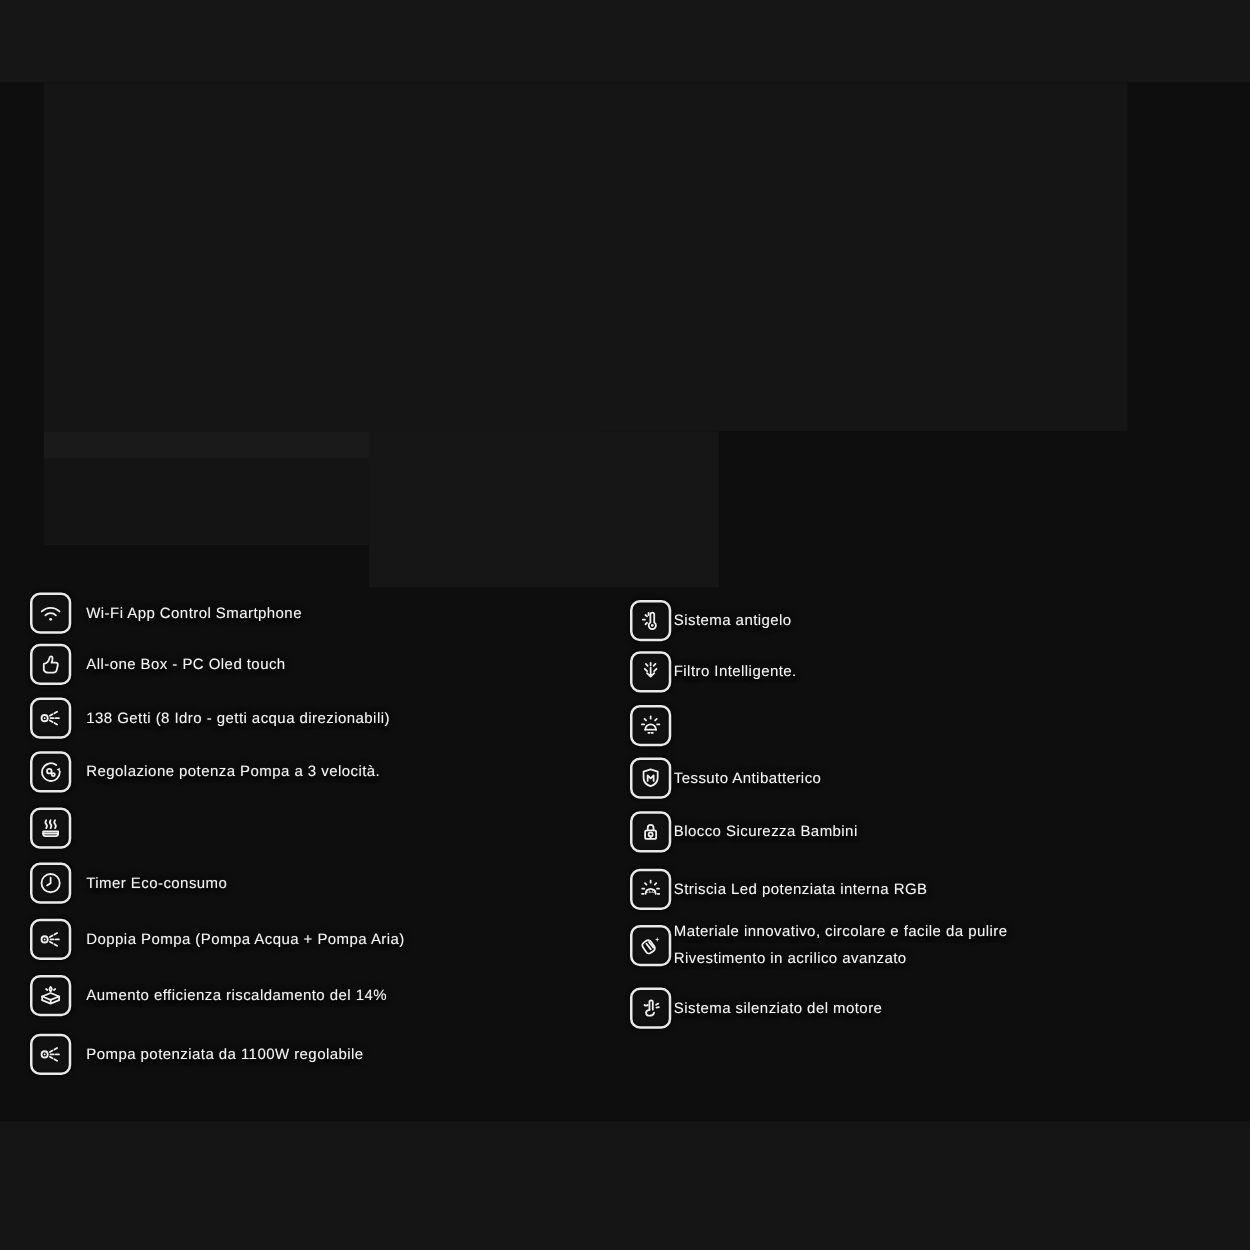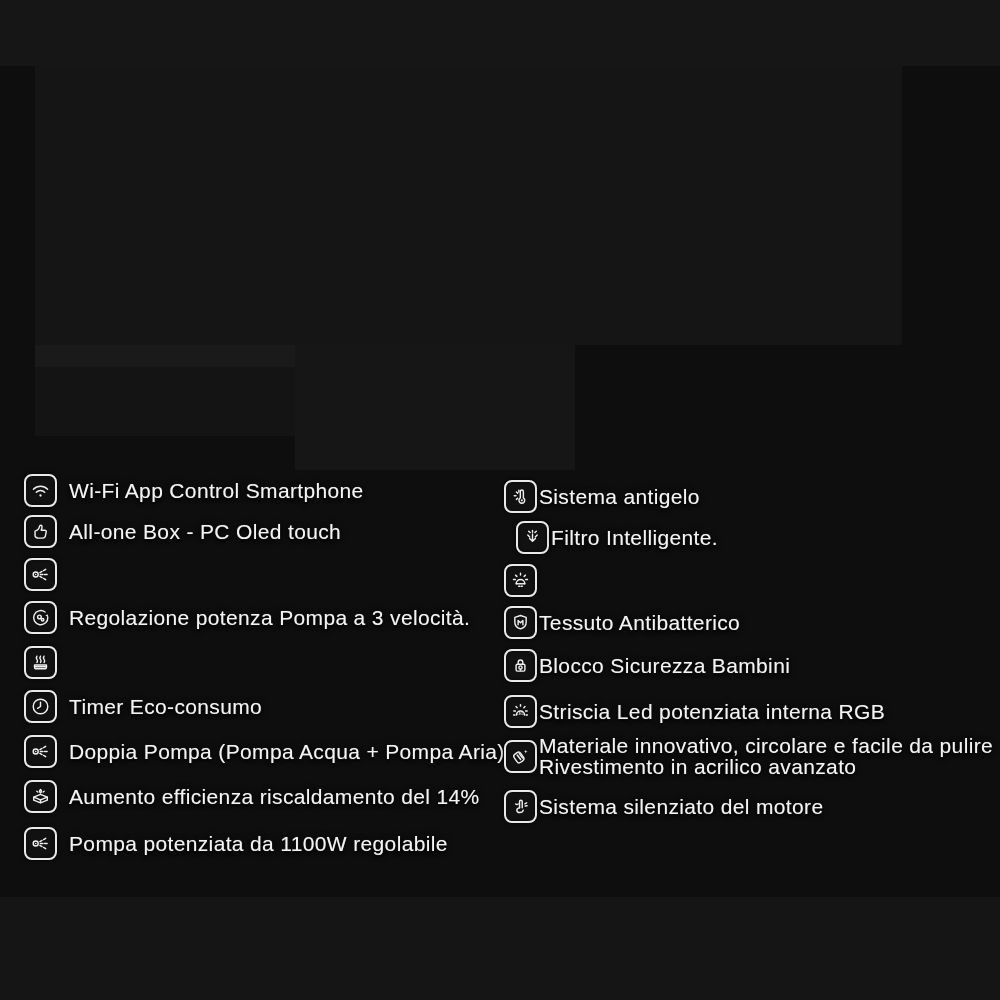--- a/index.html
+++ b/index.html
@@ -25,21 +25,21 @@
   .ibox{
     box-sizing:border-box;width:33px;height:33px;min-width:33px;
     border:2px solid #e9e9e9;border-radius:8px;
     display:flex;align-items:center;justify-content:center;
     color:#efefef;background:rgba(255,255,255,0.015);
     box-shadow:0 0 4px rgba(0,0,0,.85), inset 0 0 3px rgba(0,0,0,.6);
   }
   .ibox svg{width:23px;height:23px;display:block;fill:none;stroke:currentColor;
     stroke-width:1.5;stroke-linecap:round;stroke-linejoin:round;}
   .ftext{
-    color:#f3f3f3;font-size:21px;line-height:21px;letter-spacing:.35px;
+    color:#f3f3f3;font-size:12px;line-height:21px;letter-spacing:.35px;
     white-space:nowrap;
     text-shadow:0 0 1px rgba(255,255,255,.38), 0 0 6px rgba(0,0,0,.95), 0 2px 3px rgba(0,0,0,.9);
   }
 </style>
 </head>
 <body>
 
 <div class="band-top"></div>
 <div class="hero">
   <div class="photo-main"></div>
@@ -73,20 +73,21 @@
   </div>
 
   <div class="feat colL" style="left:24px;top:558px">
     <span class="ibox">
       <svg viewBox="0 0 24 24">
           <circle cx="7" cy="12" r="2.6"></circle>
           <circle cx="7" cy="12" r=".8" fill="currentColor" stroke="none"></circle>
           <path d="M11.4 10.1l2.2-1.3M15.2 7.9l2.2-1.3M11.9 12h2.7M16.3 12h2.6M11.4 13.9l2.2 1.3M15.2 16.1l2.2 1.3"></path>
         </svg>
     </span>
+    <div class="ftext">138 Getti (8 Idro - getti acqua direzionabili)</div>
   </div>
 
   <div class="feat colL" style="left:24px;top:601px">
     <span class="ibox">
       <svg viewBox="0 0 24 24">
           <path d="M16.7 6.3a7.4 7.4 0 1 0 2.9 5.2"></path>
           <path d="M19.8 11.6l-.2-3-2.6 1.4z" fill="currentColor" stroke="none"></path>
           <circle cx="10.9" cy="11.4" r="1.9"></circle>
           <circle cx="14.2" cy="14.3" r="1.3"></circle>
         </svg>
@@ -158,21 +159,21 @@
     <span class="ibox">
       <svg viewBox="0 0 24 24">
           <path d="M15 13.5V6.9a1.6 1.6 0 0 0-3.2 0v6.6a3 3 0 1 0 3.2 0z"></path>
           <circle cx="13.4" cy="16" r="1.1" fill="currentColor" stroke="none"></circle>
           <path d="M7.7 7.3l1.3 1.2M5.5 11.2h1.8M7.7 15l1.3-1.2M10.3 5.5v1.8"></path>
         </svg>
     </span>
     <div class="ftext">Sistema antigelo</div>
   </div>
 
-  <div class="feat colR" style="left:516px;top:521px">
+  <div class="feat colR" style="left:504px;top:521px">
     <span class="ibox">
       <svg viewBox="0 0 24 24">
           <path d="M8 5.4l1.5 1.5M16 5.4l-1.5 1.5M12 4.6v2"></path>
           <path d="M7.1 9.4l2 2M16.9 9.4l-2 2"></path>
           <path d="M12 8.4v7.3M9 13l3 3 3-3"></path>
         </svg>
     </span>
     <div class="ftext">Filtro Intelligente.</div>
   </div>
 

